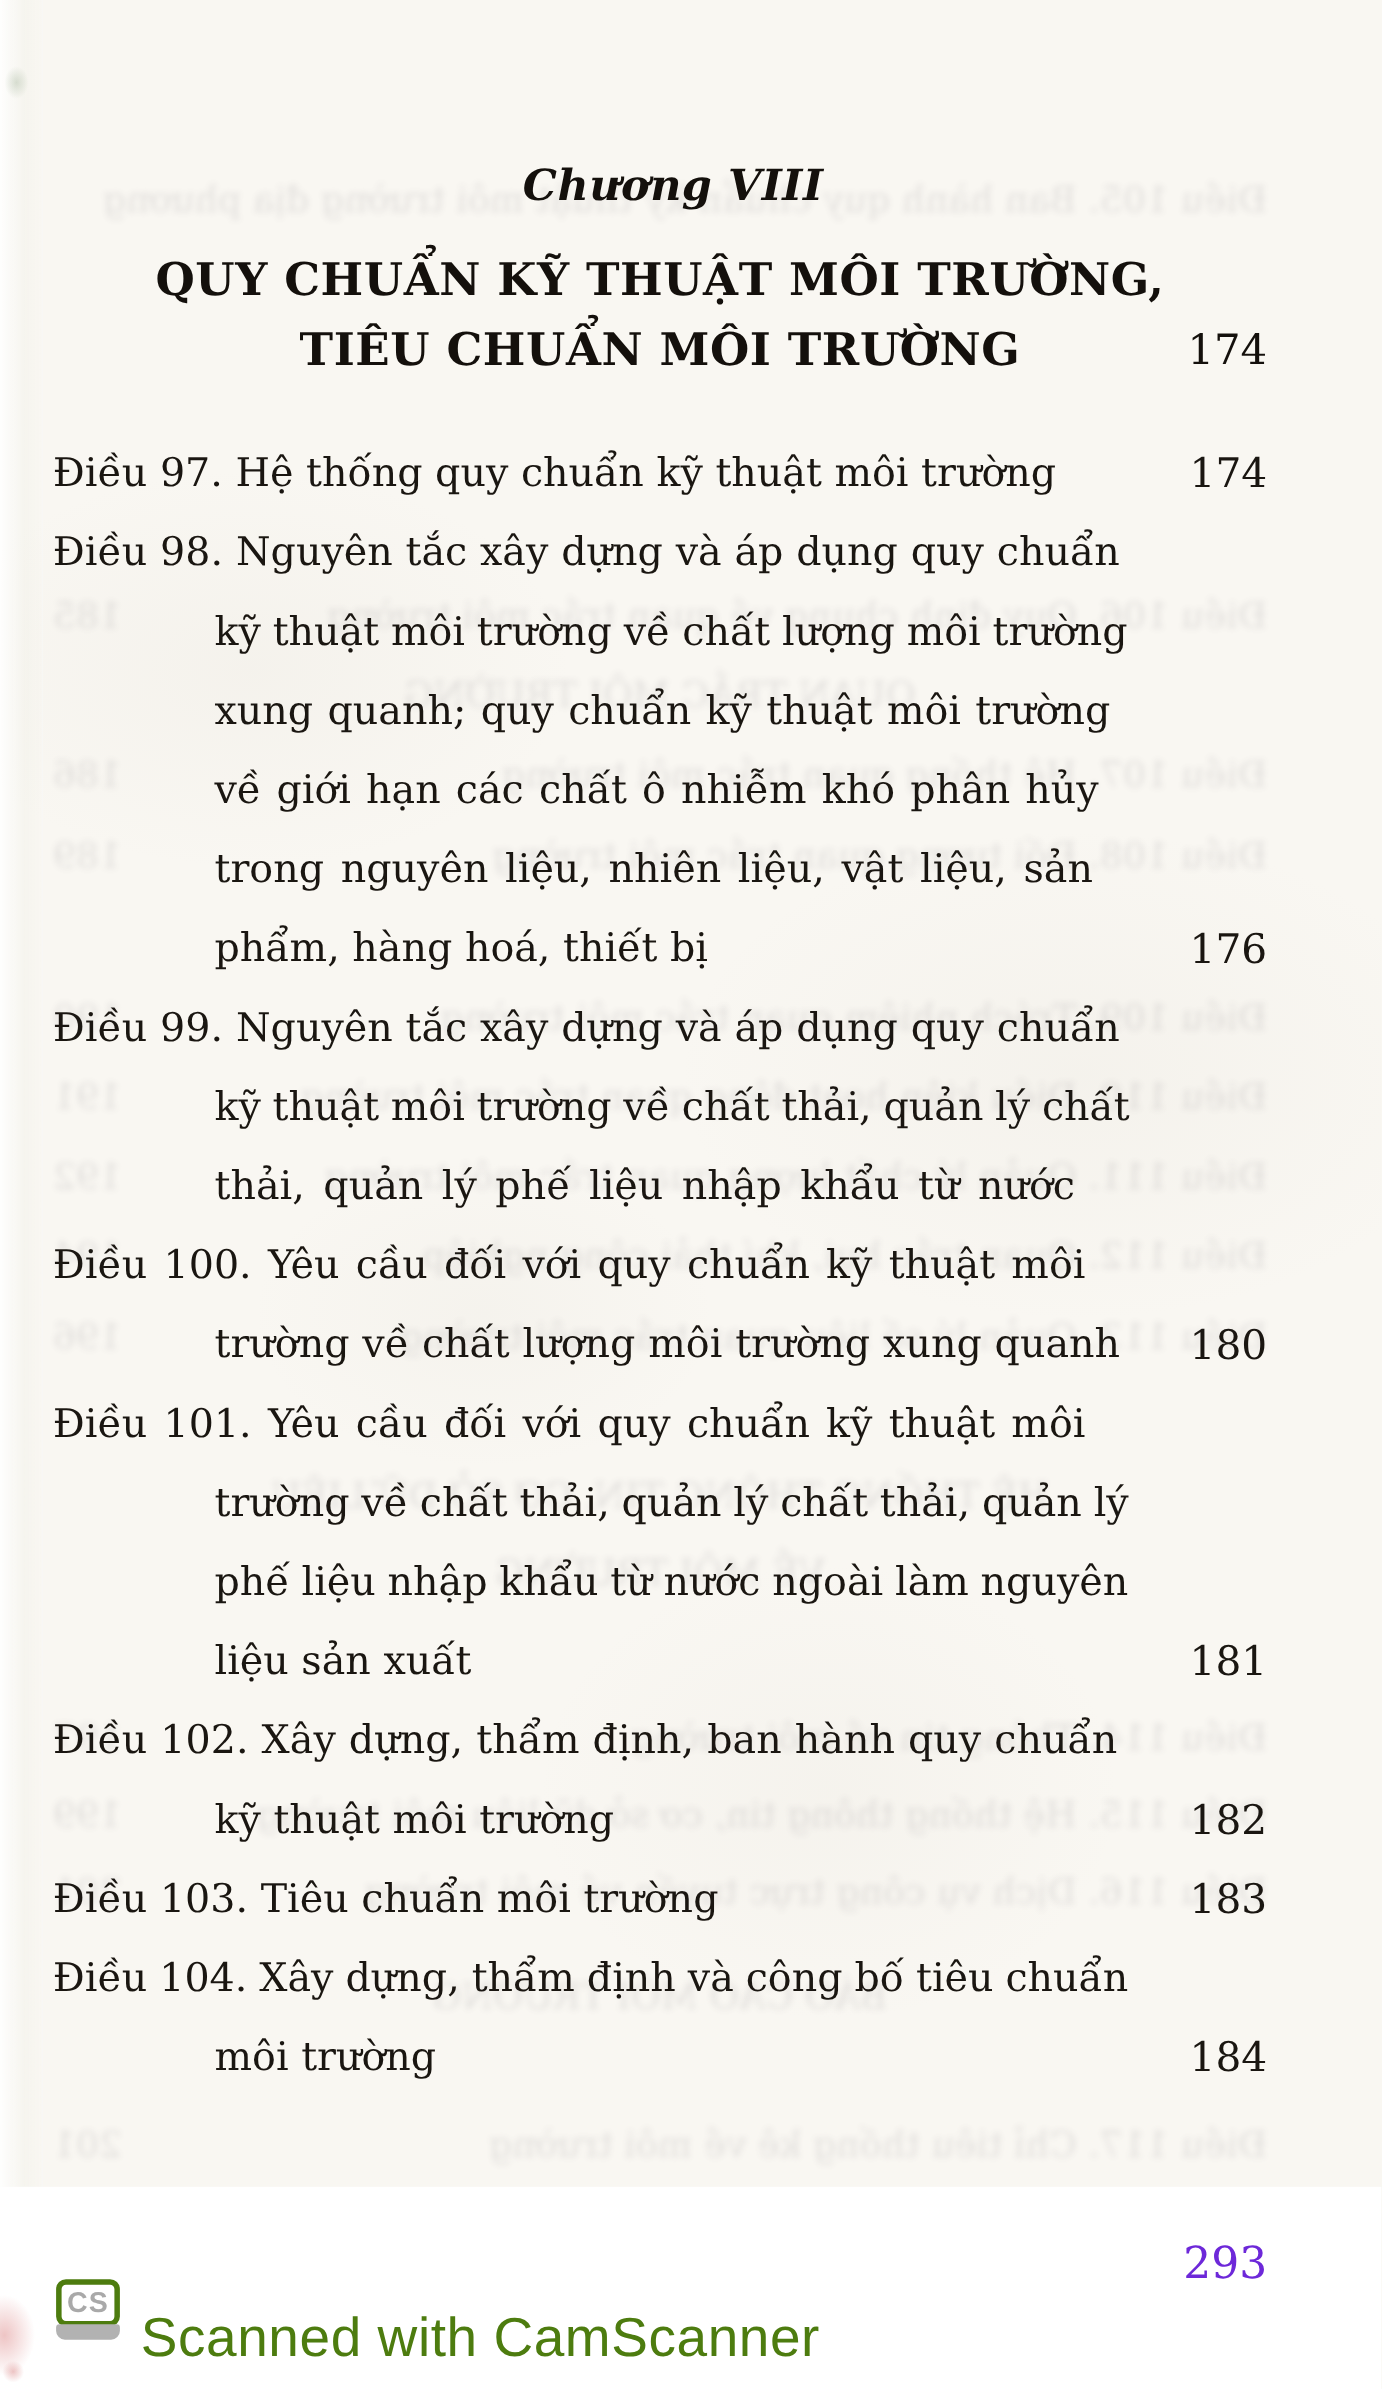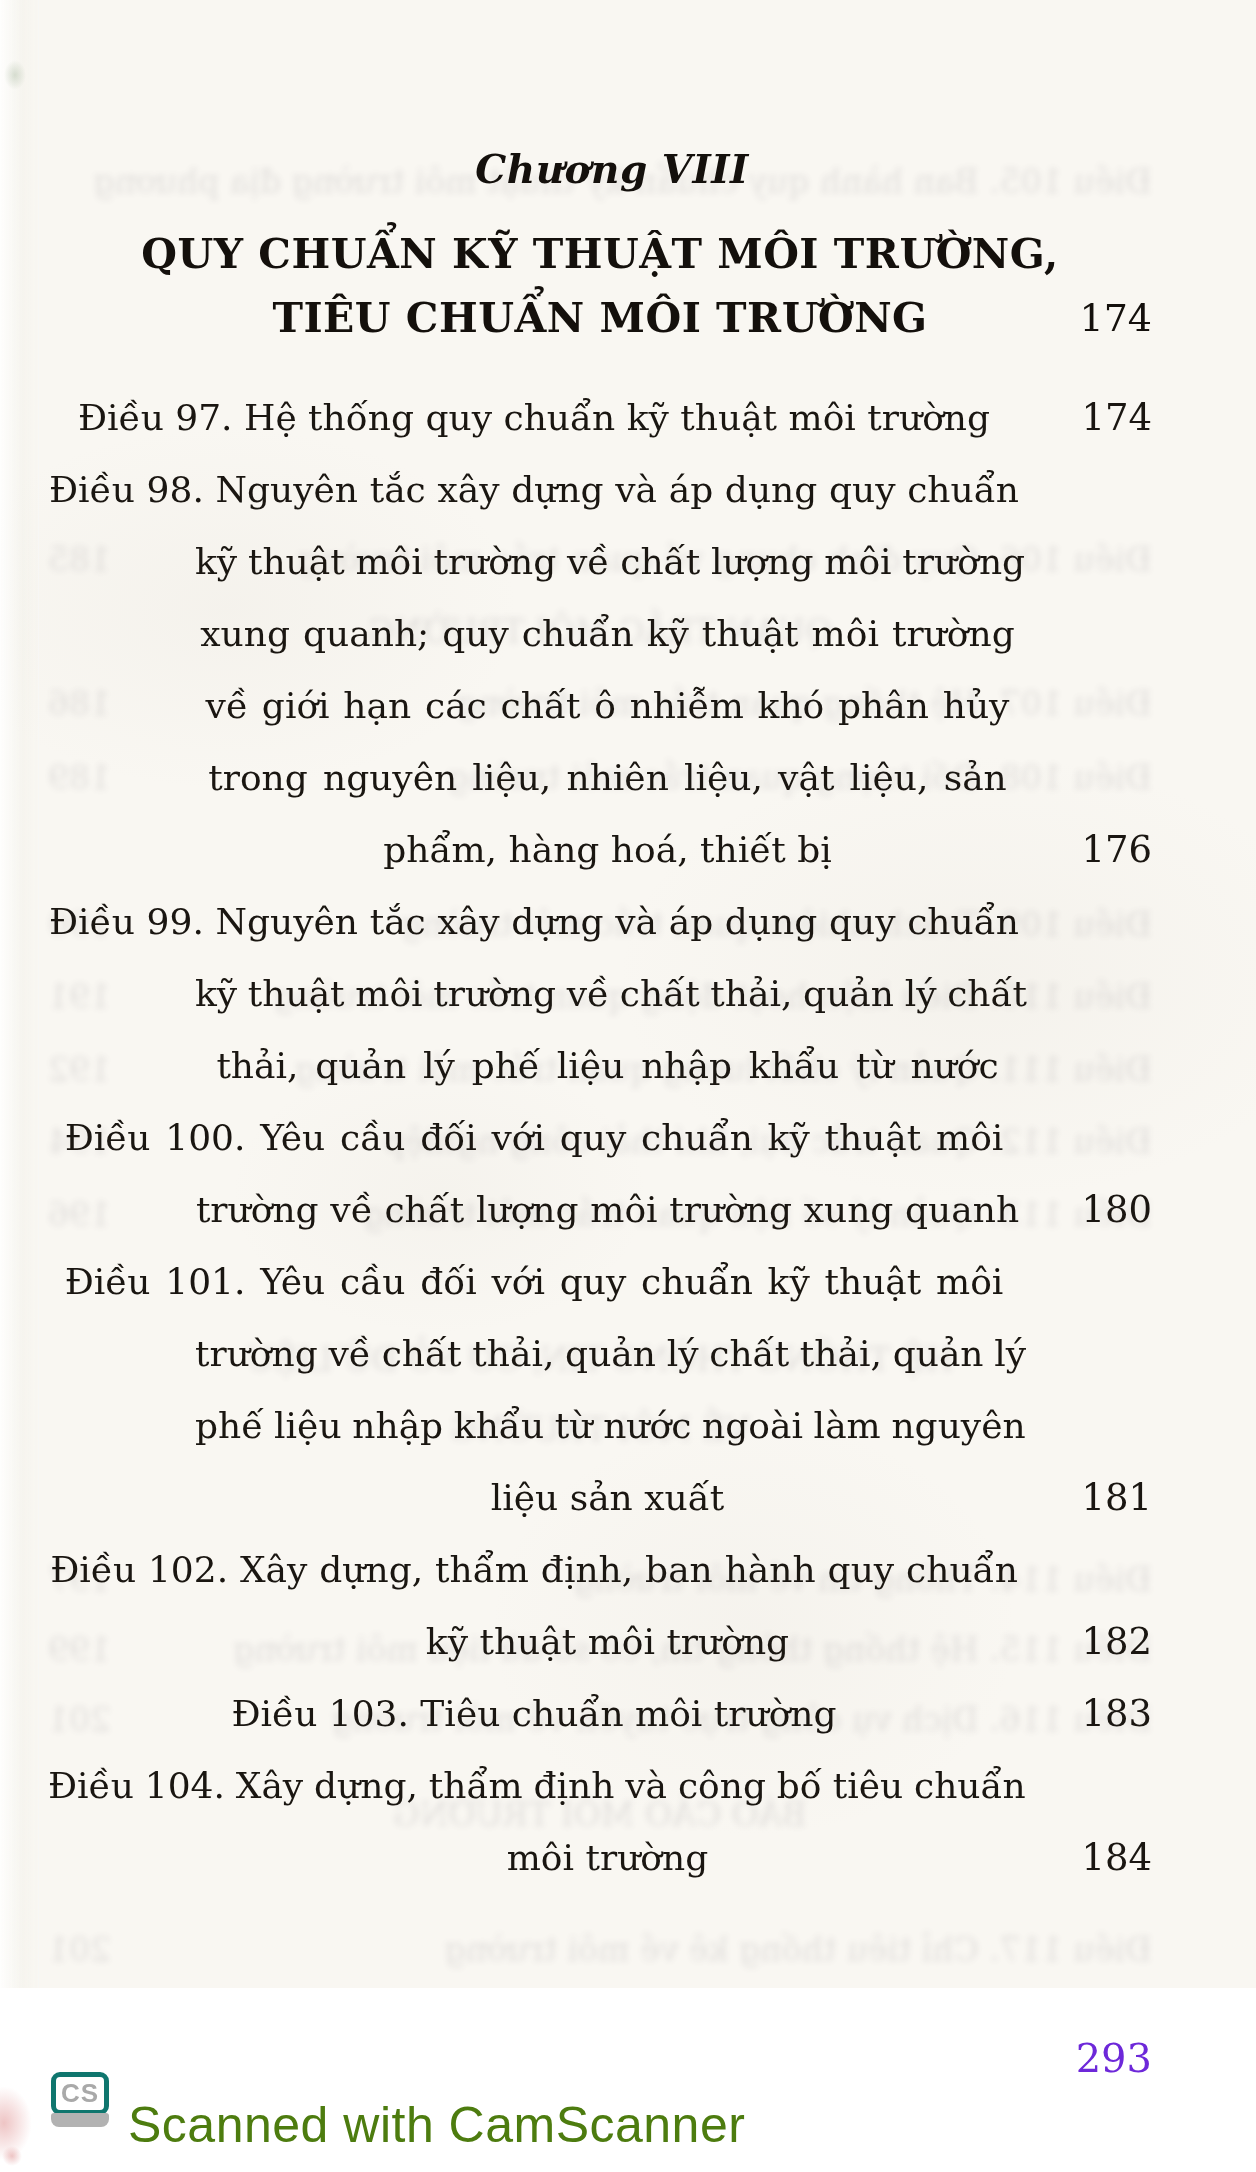--- a/index.html
+++ b/index.html
@@ -52,42 +52,42 @@
     font-size:41px;font-weight:bold;letter-spacing:0.5px;color:#14100c;line-height:56px;
   }
   .title-line-1{top:226px;}
   .title-line-2-row{top:290px;}
   .chapter-page{
     position:absolute;right:0;top:0;font-weight:normal;letter-spacing:0;
     font-size:38px;line-height:56px;
   }
 
   
-  #toc{position:absolute;top:382px;left:0;width:1256px;text-align:center;}
+  #toc{position:absolute;top:395px;left:0;width:1256px;}
   .toc-row{position:relative;height:72px;}
   .toc-text{
     display:block;margin-left:48px;width:972px;
     font-size:36px;line-height:72px;white-space:nowrap;
   }
   .toc-text.indent{margin-left:195px;width:825px;}
   .toc-page{
     position:absolute;right:104px;top:0;
     font-size:37px;line-height:72px;
   }
 
   
   .wm-strip{position:absolute;left:0;top:1988px;width:1256px;height:184px;background:#ffffff;}
   .book-page{
     position:absolute;top:2034px;right:104px;
     font-size:40px;line-height:48px;color:#6d28d9;
   }
   .cs-logo{position:absolute;left:51px;top:2072px;width:58px;height:55px;}
   .cs-box{
     position:absolute;left:0;right:0;top:0;bottom:12px;
-    border:5px solid #0f766e;border-radius:9px;box-sizing:border-box;
+    border:5px solid #4d7c0f;border-radius:9px;box-sizing:border-box;
     display:flex;align-items:center;justify-content:center;
     font-family:"Liberation Sans","DejaVu Sans",sans-serif;
     font-weight:bold;font-size:26px;color:#a9a9a9;letter-spacing:1px;
   }
   .cs-bar{
     position:absolute;left:0;right:0;bottom:0;height:14px;
     background:#b2b2b2;border-radius:3px 3px 8px 8px;
   }
   .wm-label{
     position:absolute;left:128px;top:2077px;

